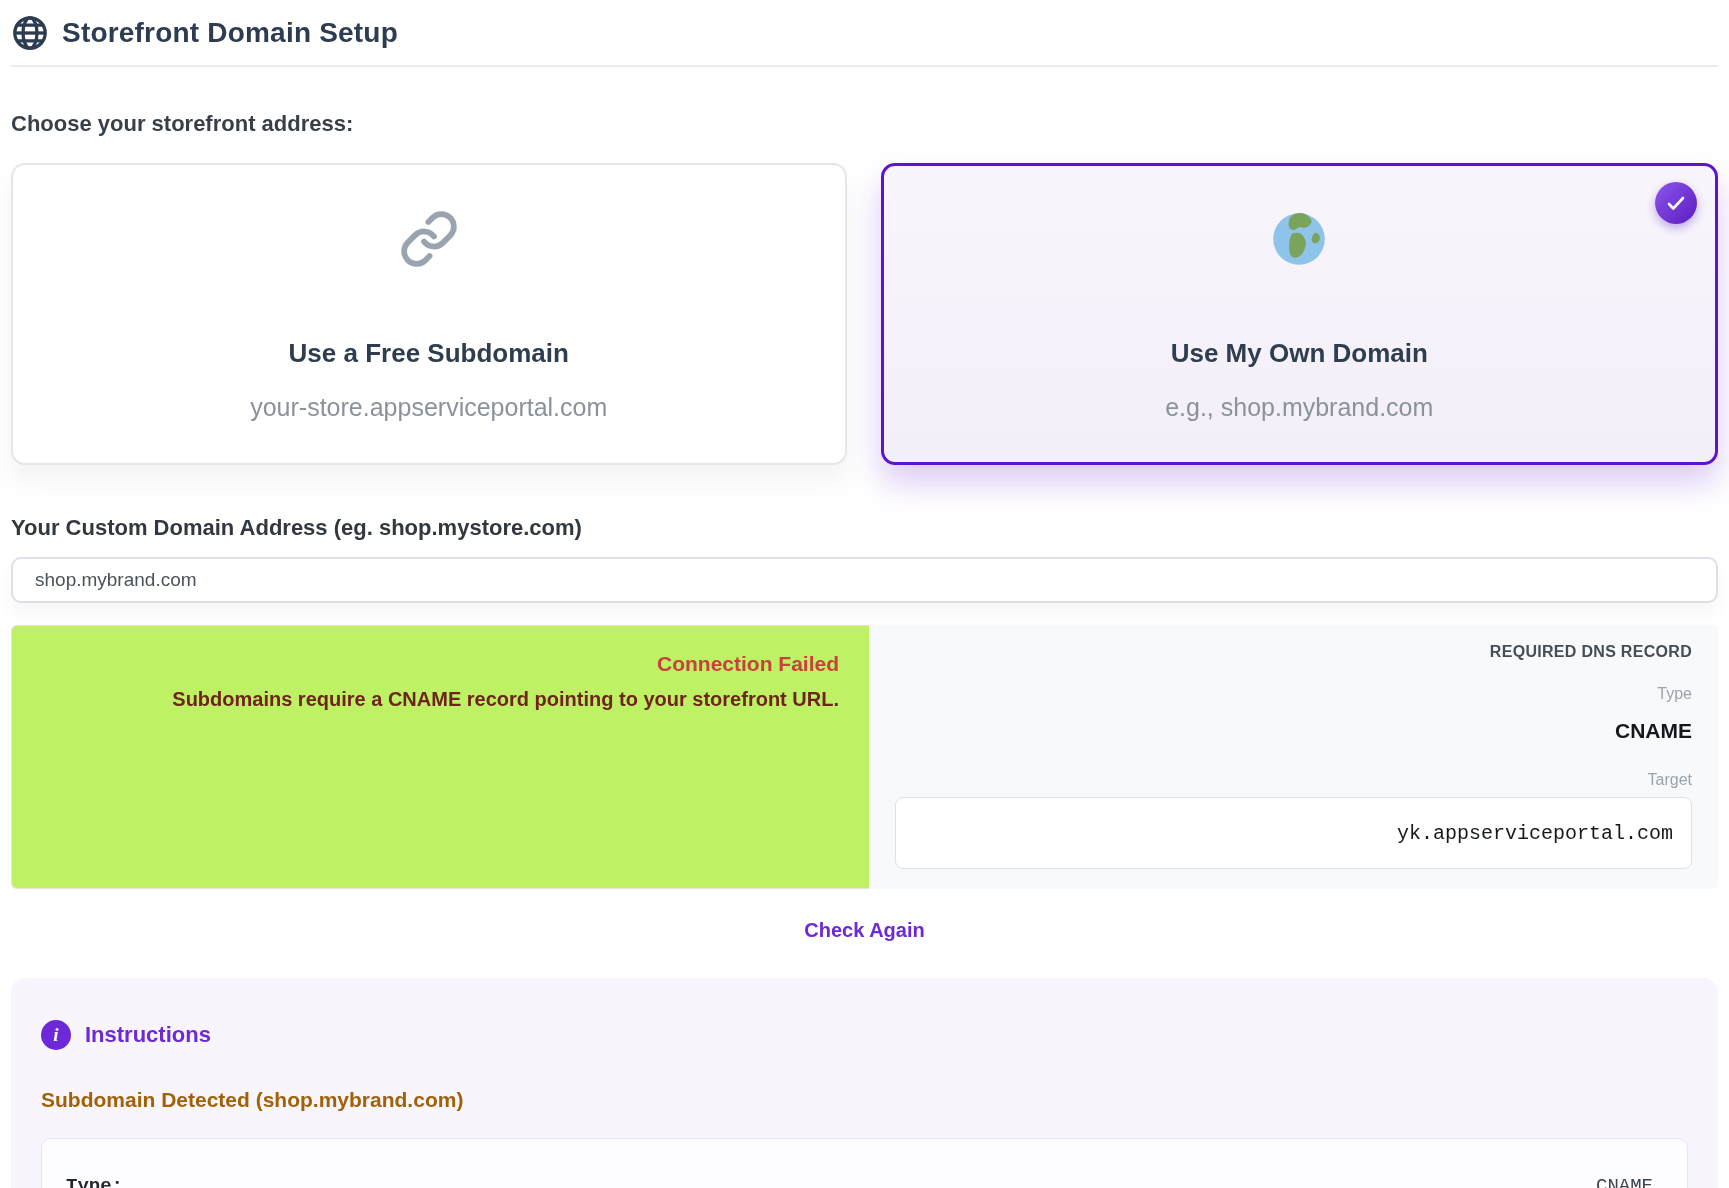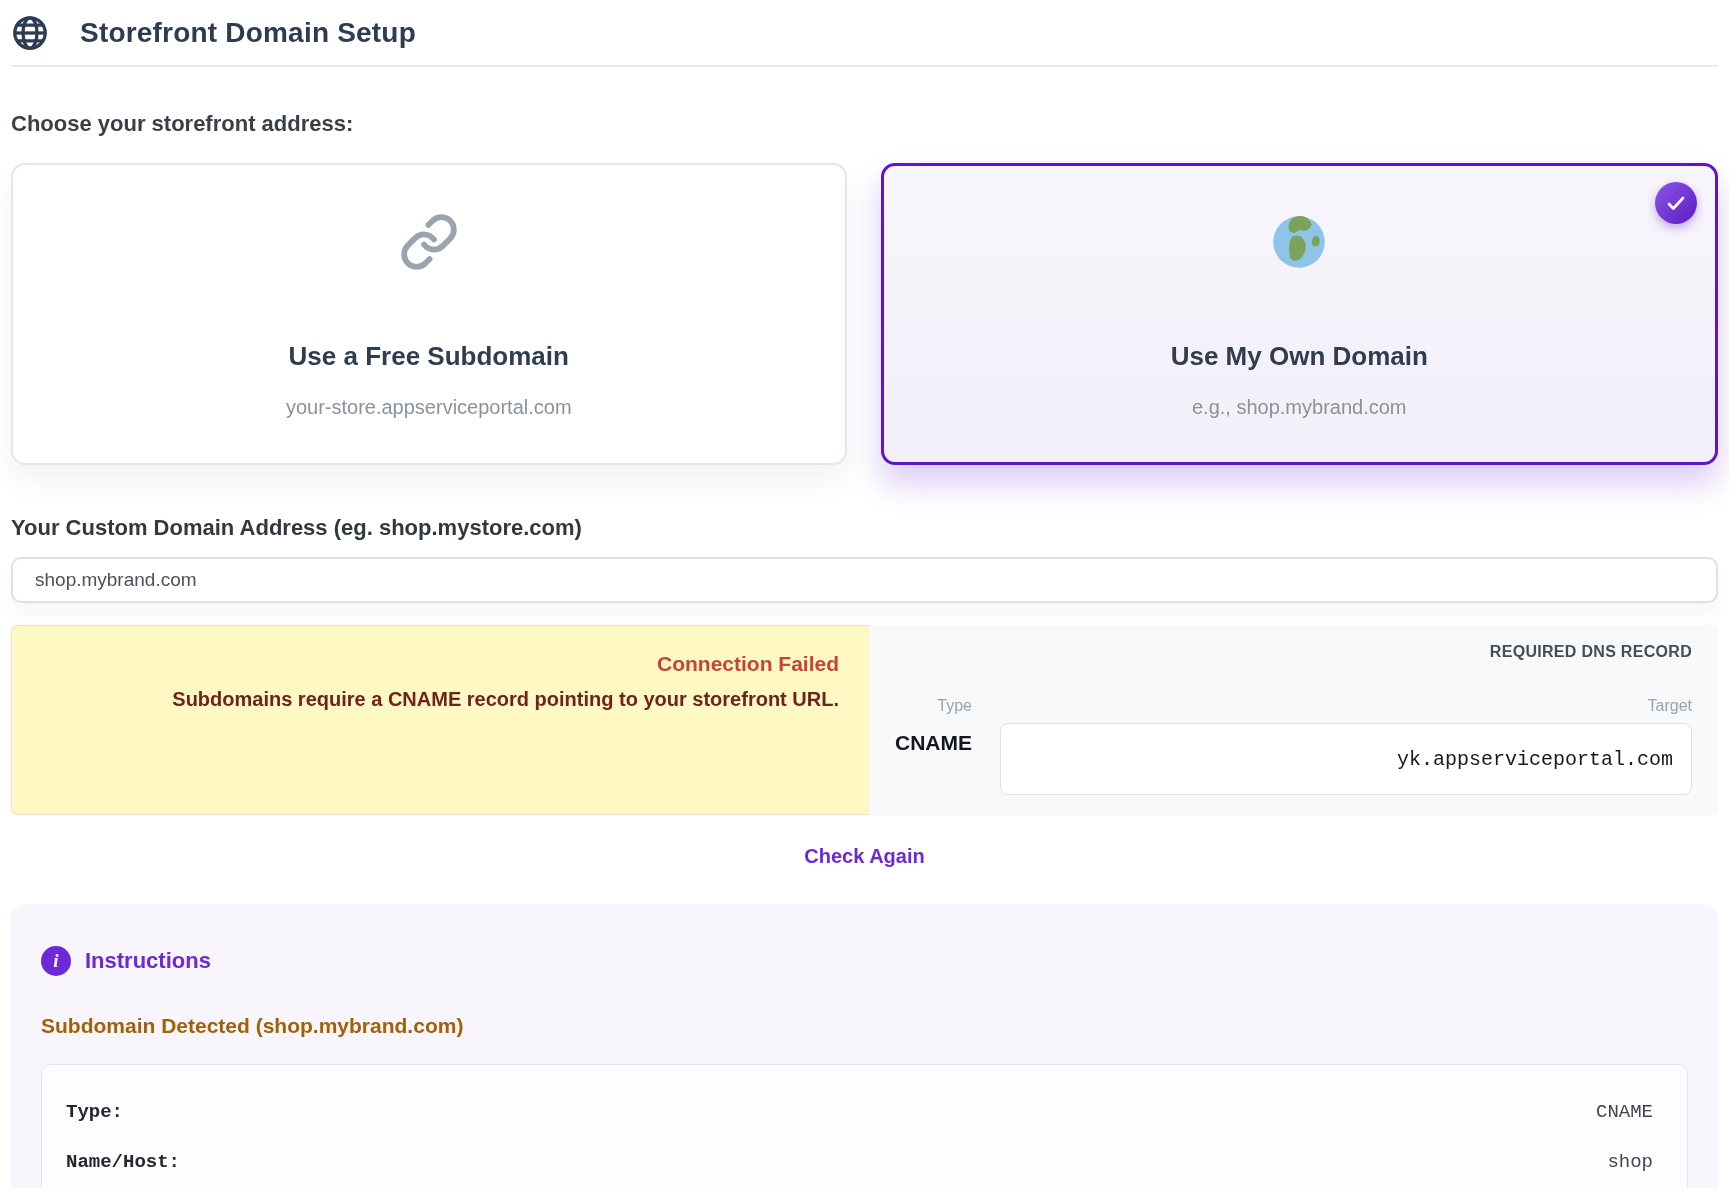--- a/index.html
+++ b/index.html
@@ -1,61 +1,61 @@
 <!DOCTYPE html>
 <html><head>
 <meta charset="utf-8">
 <style>
   * { margin: 0; padding: 0; box-sizing: border-box; }
   html, body { width: 1729px; height: 1188px; overflow: hidden; background: #ffffff; }
   body { font-family: "Liberation Sans", "DejaVu Sans", sans-serif; color: #33393f; }
   .page { padding: 10px 11px 0 11px; }
 
   
-  .page-header { display: flex; align-items: center; gap: 31px; padding-top: 4px; text-align: center; }
+  .page-header { display: flex; align-items: center; gap: 13px; padding-top: 4px; text-align: center; }
   .page-header svg { display: block; }
   .page-title { font-size: 28px; font-weight: 700; color: #2d3c50; letter-spacing: .2px; }
   .divider { margin-top: 13px; border-bottom: 2px solid #e9ecef; }
 
   
   .section-label { margin-top: 44px; font-size: 22px; font-weight: 700; color: #383f47; }
 
   
   .cards { margin-top: 26px; display: flex; gap: 34px; }
   .card { flex: 1; height: 302px; border-radius: 14px; display: flex; flex-direction: column;
           align-items: center; justify-content: center; cursor: pointer; position: relative; gap: 24px; }
   .card-free { background: #ffffff; border: 2px solid #e3e7eb;
                box-shadow: 0 16px 26px rgba(80, 90, 100, 0.07); }
   .card-own { background: linear-gradient(180deg, #f8f5fc 0%, #f3eff9 100%);
               border: 3px solid #5e13cc;
               box-shadow: 0 18px 32px rgba(94, 19, 204, 0.22); }
   .card-icon { height: 66px; display: flex; align-items: center; justify-content: center; }
   .card-title { margin-top: 42px; font-size: 26px; font-weight: 700; color: #2f3e4e; }
-  .card-sub { font-size: 20px; color: #8a929b; }
+  .card-sub { font-size: 25px; color: #8a929b; }
   .check-badge { position: absolute; top: 16px; right: 18px; width: 42px; height: 42px;
                  border-radius: 50%; background: linear-gradient(135deg, #8d55ec 0%, #5a1cc0 100%);
                  display: flex; align-items: center; justify-content: center;
                  box-shadow: 0 4px 10px rgba(90, 28, 192, 0.35); }
 
   
   .field-label { display: block; margin-top: 50px; font-size: 22px; font-weight: 700; color: #32383f; }
   .domain-input { margin-top: 16px; width: 100%; height: 46px; border: 2px solid #dde1e6;
                   border-radius: 10px; padding: 0 22px; font-size: 19px; color: #4a525b;
                   font-family: "Liberation Sans", sans-serif; outline: none;
                   box-shadow: 0 12px 18px rgba(0,0,0,0.035); background: #fff; }
 
   
   .status-row { margin-top: 22px; display: flex; min-height: 156px; }
-  .status-error { flex: 1; background: #fef9c3; border: 1px solid #f5dcd8; border-right: none;
+  .status-error { flex: 1; background: #bef264; border: 1px solid #f5dcd8; border-right: none;
                   border-radius: 6px 0 0 6px; padding: 26px 30px; text-align: right; }
   .err-title { font-size: 21px; font-weight: 700; color: #c8413c; }
   .err-msg { margin-top: 12px; font-size: 20px; font-weight: 700; color: #6f241b; }
   .status-dns { flex: 1; background: #f8f9fa; border-radius: 0 6px 6px 0; padding: 18px 26px 20px 26px; }
   .dns-heading { text-align: right; font-size: 16px; font-weight: 700; color: #454d55; letter-spacing: .3px; }
-  .dns-body { margin-top: 36px; display: flex; gap: 28px; }
+  .dns-body { margin-top: 24px; display: flex; gap: 28px; flex-direction: column; }
   .dns-type { display: flex; flex-direction: column; align-items: flex-end; }
   .mini-label { font-size: 16px; color: #9aa3ac; }
   .dns-type-value { margin-top: 16px; font-size: 21px; font-weight: 700; color: #14181d; }
   .dns-target { flex: 1; display: flex; flex-direction: column; align-items: flex-end; }
   .dns-target-input { margin-top: 8px; width: 100%; height: 72px; background: #ffffff;
                       border: 1px solid #dee2e6; border-radius: 8px; text-align: right;
                       padding: 0 18px; font-family: "Liberation Mono", monospace;
                       font-size: 20px; color: #16191d; outline: none; }
 
   

